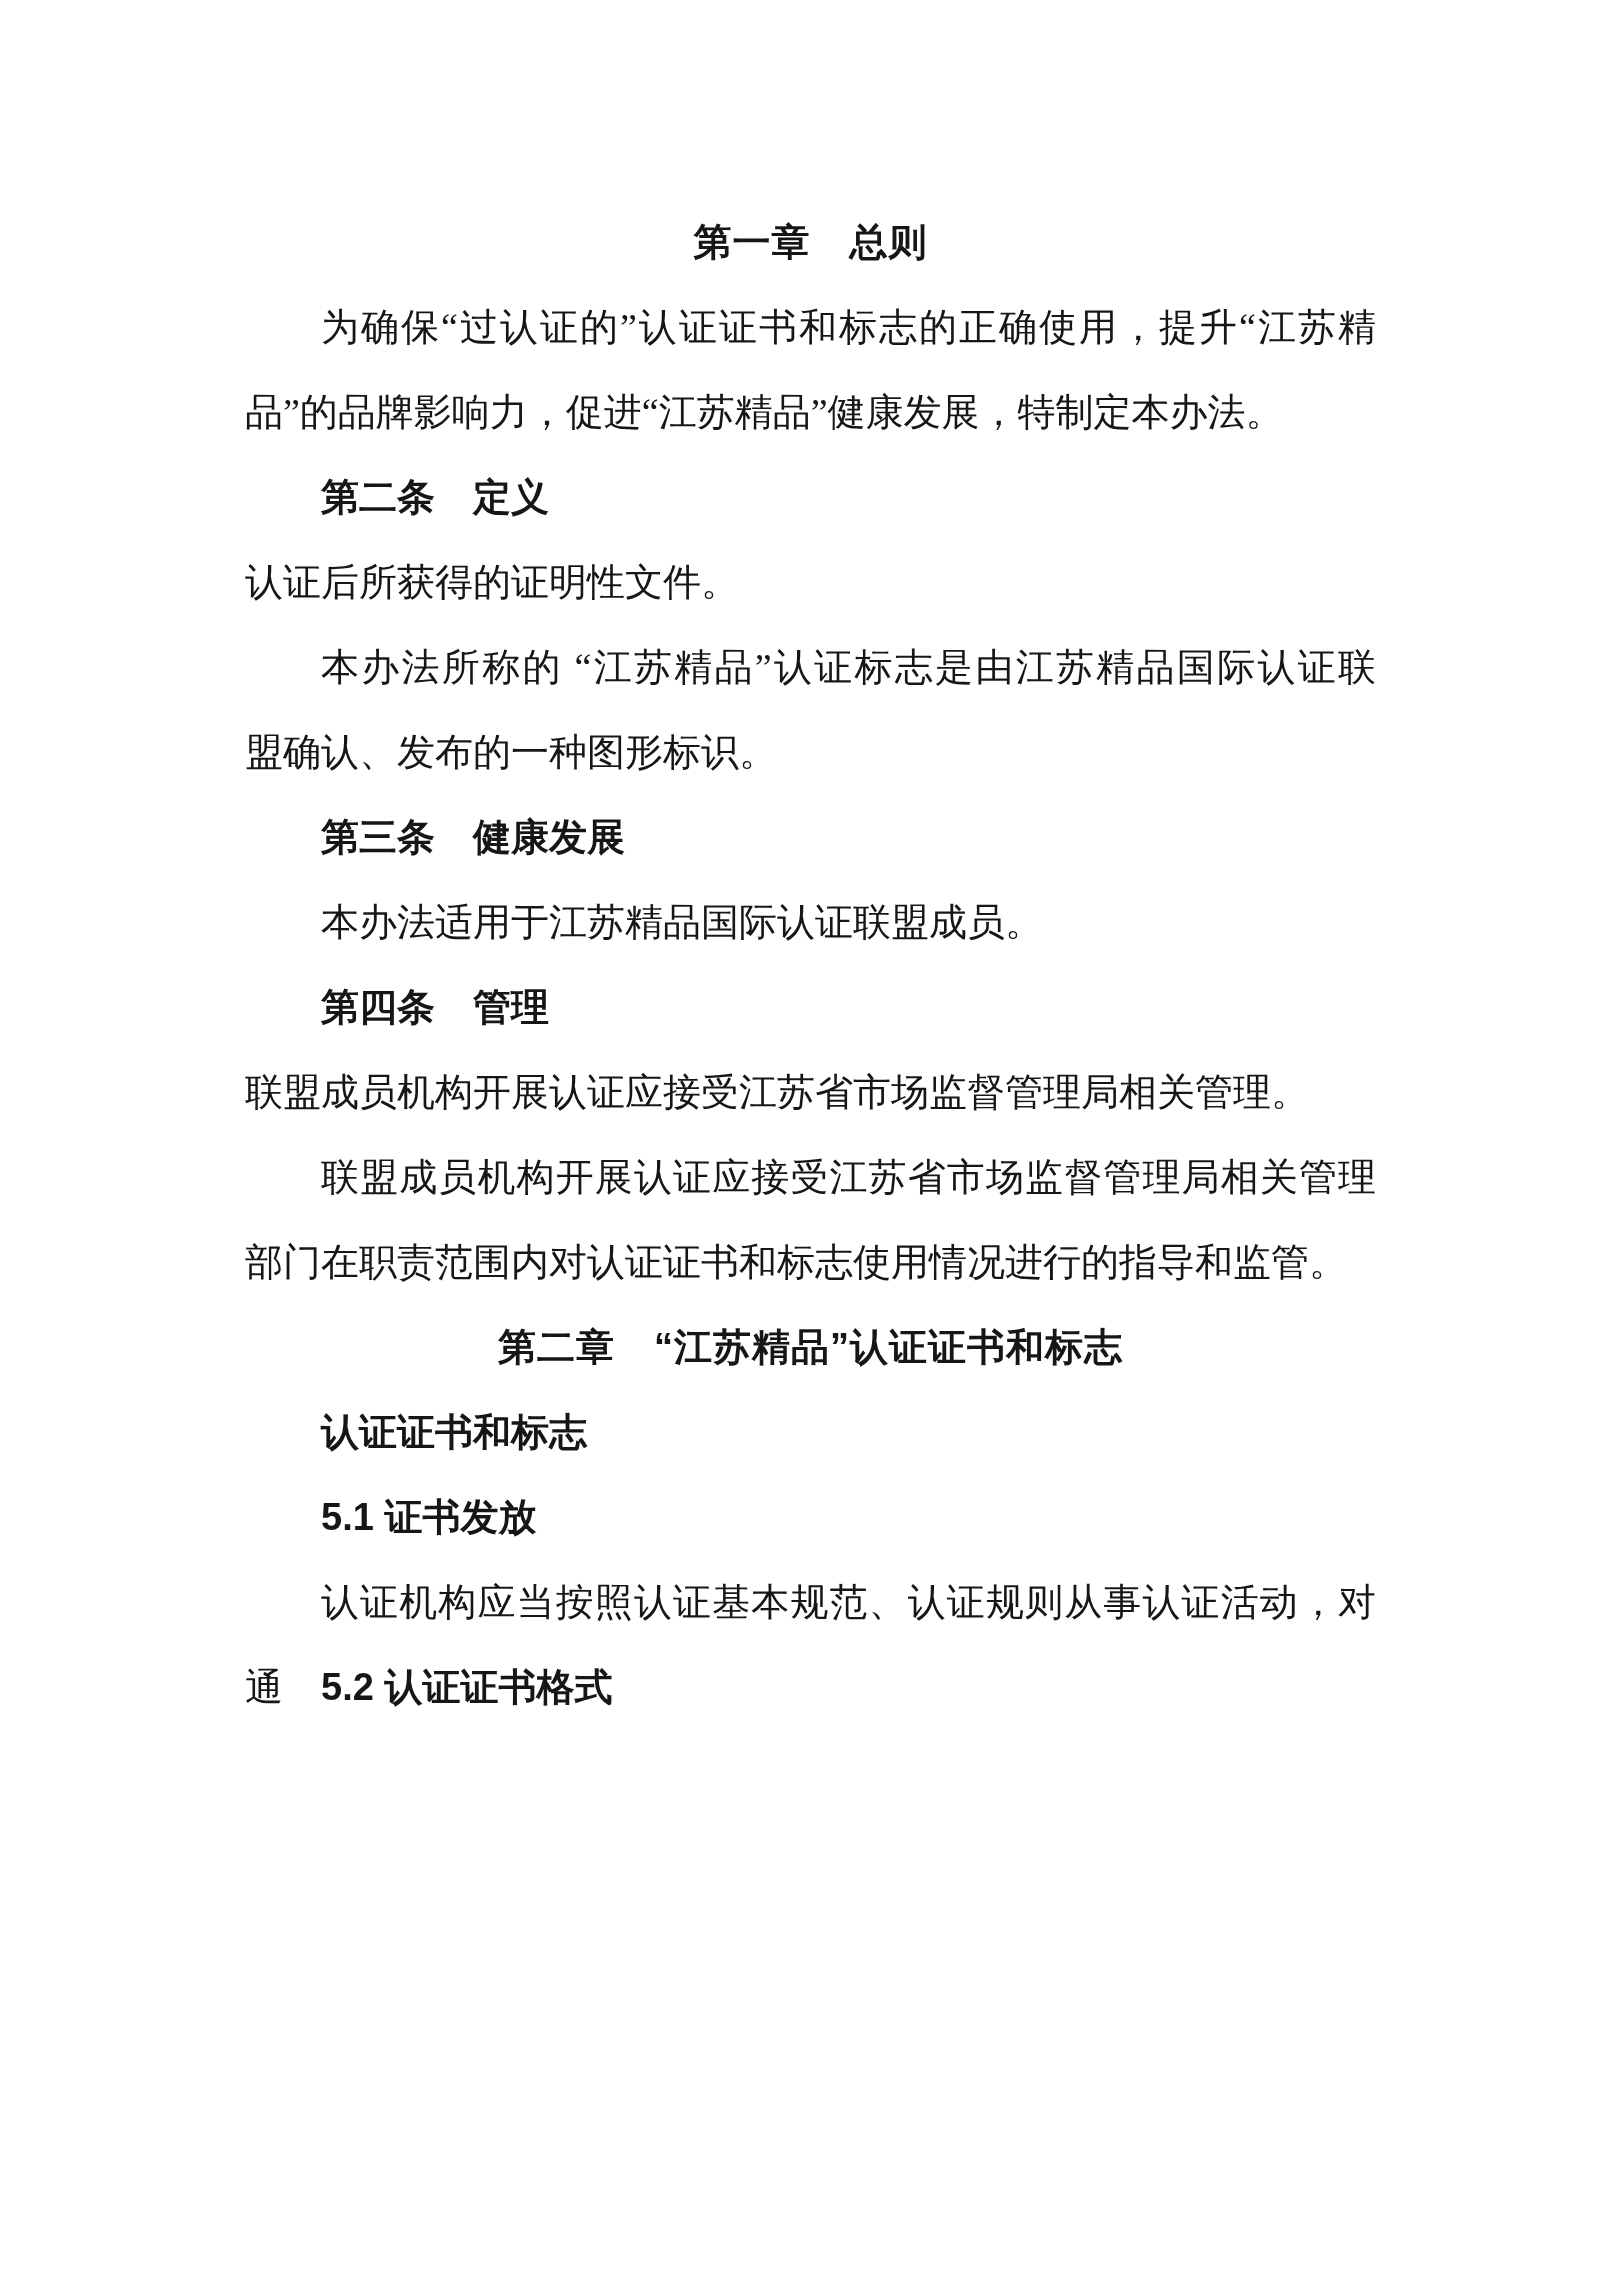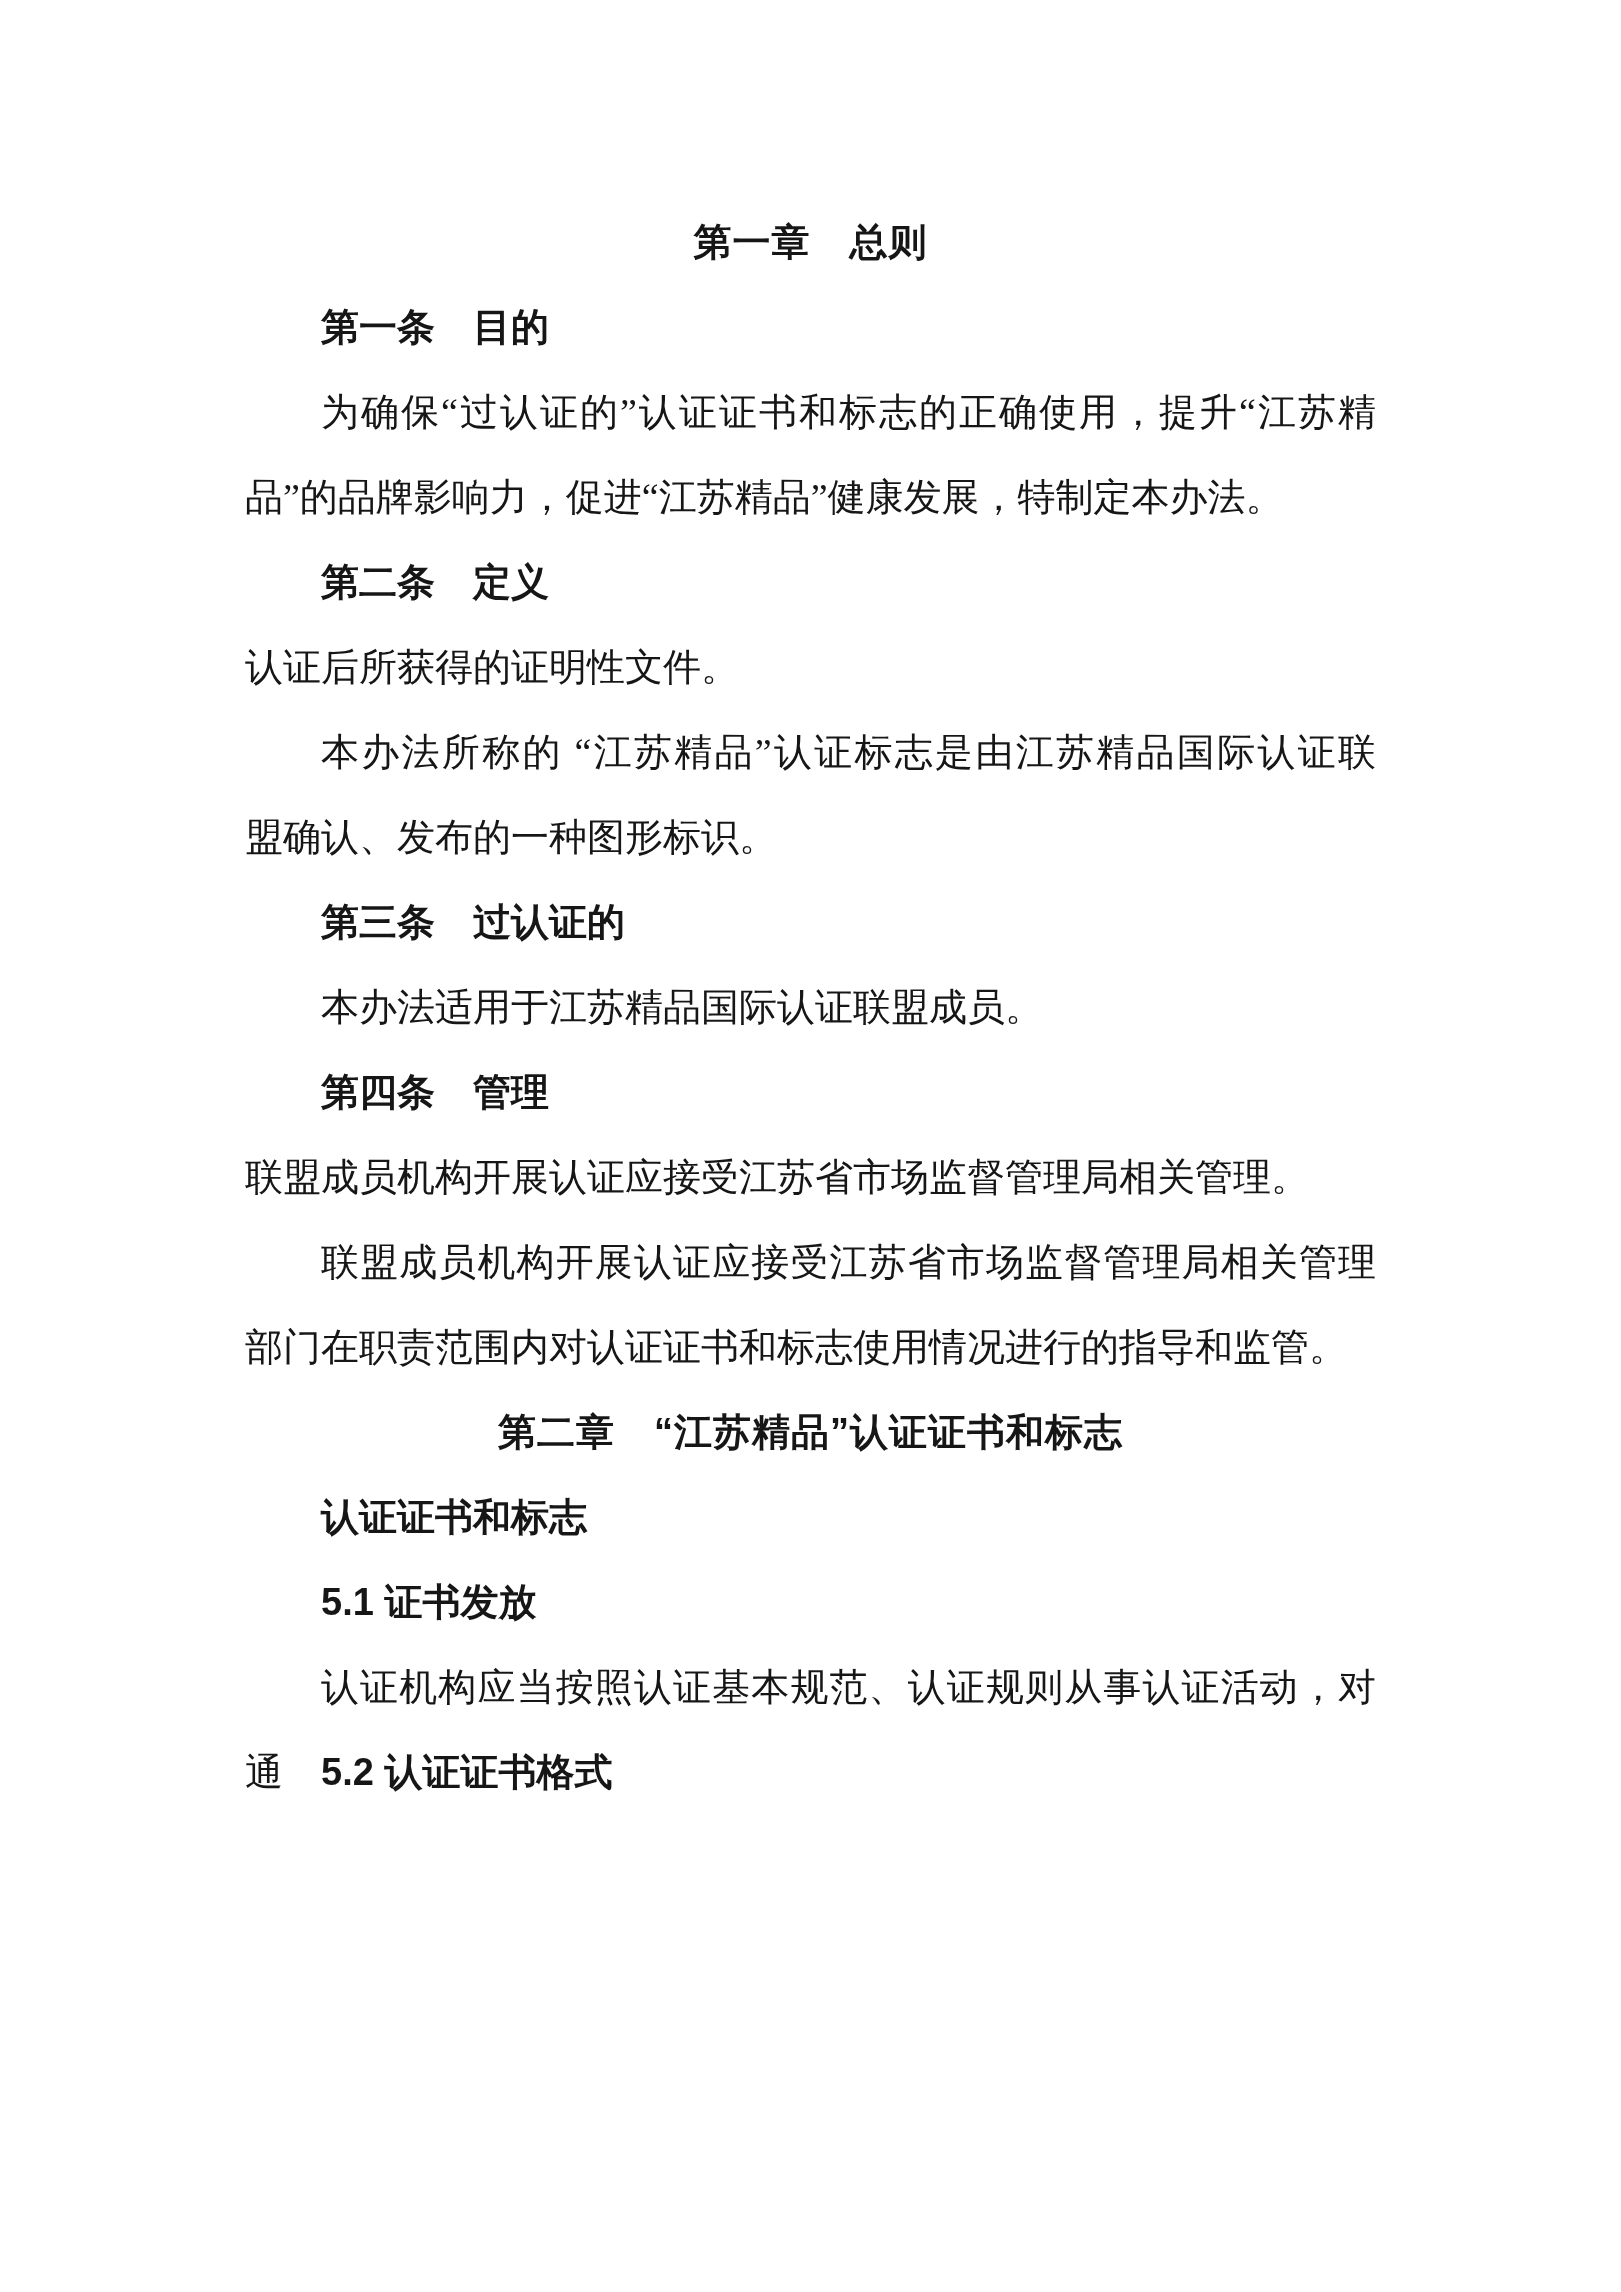--- a/index.html
+++ b/index.html
@@ -49,28 +49,27 @@
     text-align-last: justify;
     text-justify: inter-character;
   }
 </style>
 </head>
 <body>
 
 <div class="page">
   <div id="doc-lines">
       <div class="line chapter-heading">第一章　总则</div>
-      <div class="line article-heading">第一条　目的</div>
       <div class="line body-line indent fill">为确保“过认证的”认证证书和标志的正确使用，提升“江苏精</div>
       <div class="line body-line">品”的品牌影响力，促进“江苏精品”健康发展，特制定本办法。</div>
       <div class="line article-heading">第二条　定义</div>
       <div class="line body-line">认证后所获得的证明性文件。</div>
       <div class="line body-line indent fill">本办法所称的 “江苏精品”认证标志是由江苏精品国际认证联</div>
       <div class="line body-line">盟确认、发布的一种图形标识。</div>
-      <div class="line article-heading">第三条　过认证的</div>
+      <div class="line article-heading">第三条　健康发展</div>
       <div class="line body-line indent">本办法适用于江苏精品国际认证联盟成员。</div>
       <div class="line article-heading">第四条　管理</div>
       <div class="line body-line">联盟成员机构开展认证应接受江苏省市场监督管理局相关管理。</div>
       <div class="line body-line indent fill">联盟成员机构开展认证应接受江苏省市场监督管理局相关管理</div>
       <div class="line body-line">部门在职责范围内对认证证书和标志使用情况进行的指导和监管。</div>
       <div class="line chapter-heading">第二章　“江苏精品”认证证书和标志</div>
       <div class="line article-heading">认证证书和标志</div>
       <div class="line article-heading">5.1 证书发放</div>
       <div class="line body-line indent fill">认证机构应当按照认证基本规范、认证规则从事认证活动，对通</div>
       <div class="line article-heading">5.2 认证证书格式</div>

